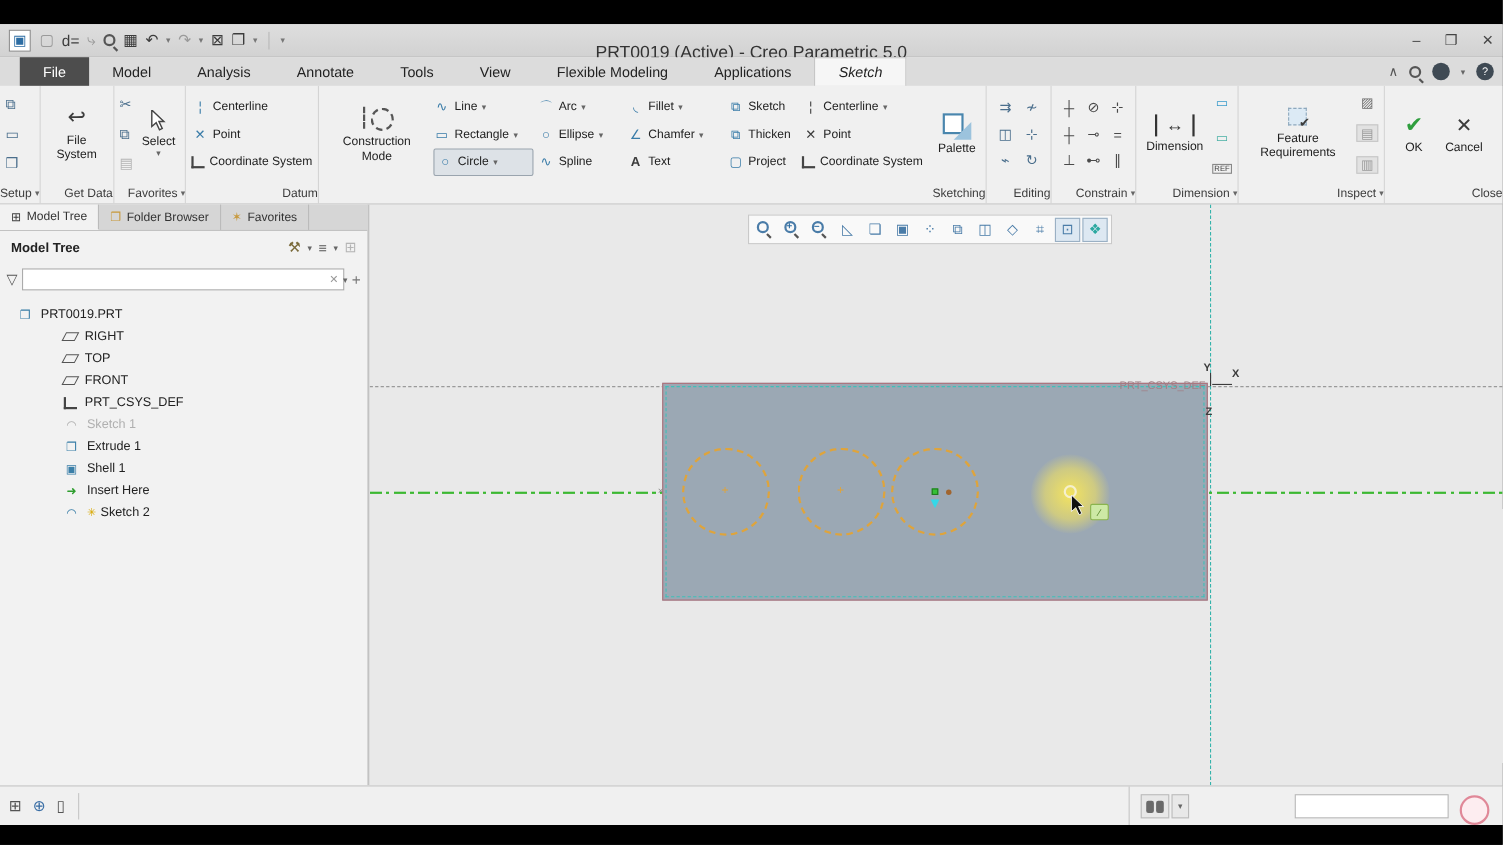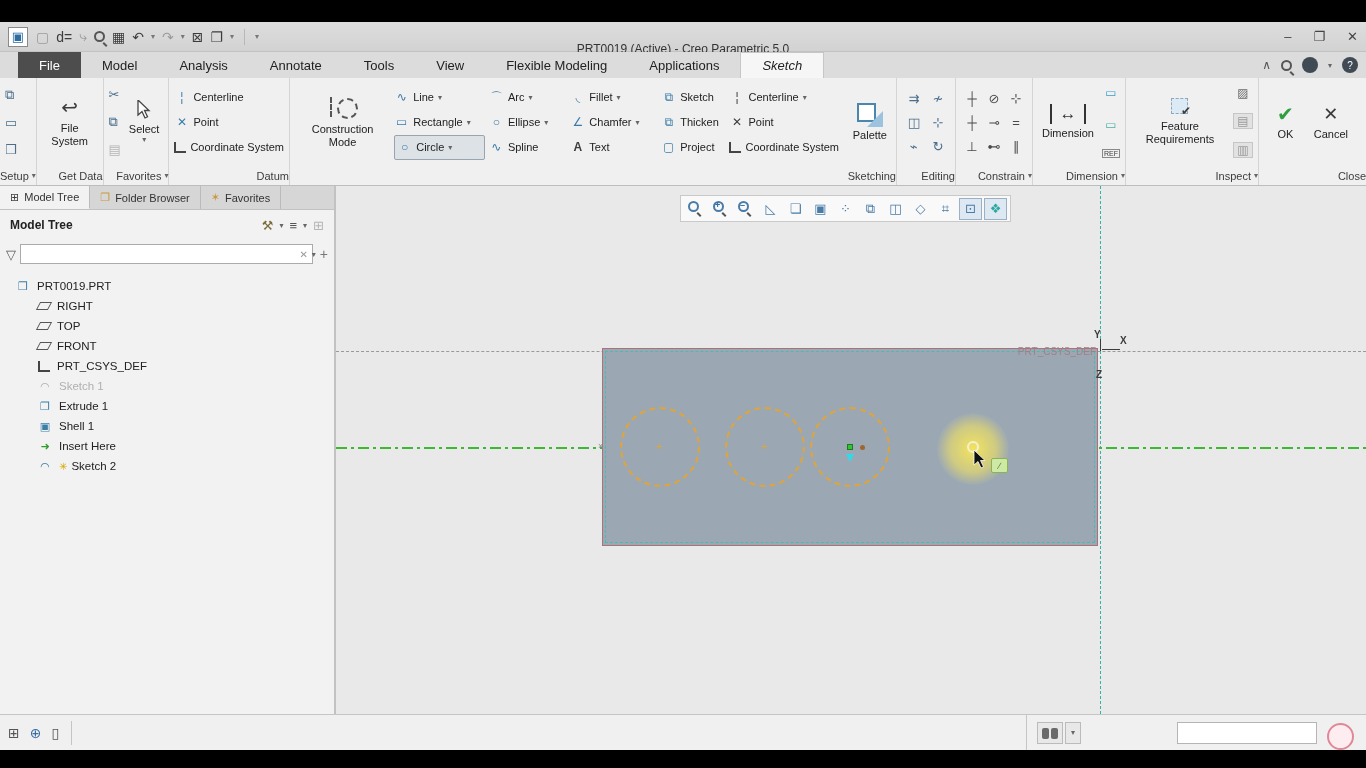--- a/index.html
+++ b/index.html
@@ -10,21 +10,21 @@
   
   .titlebar{position:relative;height:30px;background:linear-gradient(#dedede,#d2d2d2);
     border-bottom:1px solid #c2c2c2;display:flex;align-items:center;padding:0 8px;}
   .appicon{width:20px;height:20px;border:1px solid #8a8a8a;background:#fff;display:flex;
     align-items:center;justify-content:center;color:#2d6da3;font-size:13px;margin-right:8px;}
   .qat{display:flex;align-items:center;gap:7px;color:#3c3c3c;font-size:14px;}
   .qat .qbtn{display:flex;align-items:center;gap:1px;cursor:default;}
   .qat .dim{color:#9a9a9a;}
   .qat .dd{font-size:8px;color:#777;}
   .qsep{width:1px;height:16px;background:#b8b8b8;margin:0 3px;}
-  .wtitle{position:absolute;left:0;right:0;text-align:center;font-size:12px;color:#333;pointer-events:none;margin-top:24px;}
+  .wtitle{position:absolute;left:0;right:0;text-align:center;font-size:16px;color:#333;pointer-events:none;margin-top:24px;}
   .winctl{margin-left:auto;display:flex;gap:22px;color:#444;font-size:13px;z-index:2;}
 
   
   .tabrow{height:26px;background:#dcdcdc;display:flex;align-items:stretch;padding-left:18px;position:relative;}
   .tab{display:flex;align-items:center;padding:0 21px;font-size:13px;color:#222;}
   .tab.file{background:#4d4d4d;color:#fff;}
   .tab.active{background:#f6f6f6;font-style:italic;border:1px solid #c6c6c6;border-bottom:none;}
   .tabrow-right{position:absolute;right:8px;top:0;height:26px;display:flex;align-items:center;gap:10px;}
   .mini-ic{color:#555;font-size:12px;}
   .mag{width:11px;height:11px;border:2px solid #555;border-radius:50%;position:relative;display:inline-block;}
@@ -79,21 +79,21 @@
   .ptab .tic{color:#c89a3e;font-size:11px;}
   .phead{height:30px;display:flex;align-items:center;padding:0 10px;gap:6px;}
   .phead .ttl{font-weight:bold;font-size:12px;color:#222;flex:1;}
   .phead .hic{color:#7a6a3a;font-size:13px;}
   .pfilter{height:28px;display:flex;align-items:center;gap:4px;padding:0 6px;}
   .funnel{color:#555;font-size:13px;}
   .pfilter input{flex:1;height:20px;border:1px solid #ababab;background:#fff;font-size:11px;padding:0 16px 0 4px;}
   .clearx{margin-left:-18px;color:#999;font-size:10px;z-index:1;}
   .tree{padding-top:8px;font-size:11.5px;color:#222;}
   .trow{height:20px;display:flex;align-items:center;gap:7px;}
-  .lvl0{padding-left:16px;} .lvl1{padding-left:38px;}
+  .lvl0{padding-left:16px;} .lvl1{padding-left:58px;}
   .tico{width:14px;text-align:center;font-size:11px;color:#3b7fa8;}
   .plane{width:12px;height:8px;border:1.5px solid #555;transform:skewX(-28deg);display:inline-block;}
   .grayed{color:#b0b0b0;}
   .star{color:#d8a800;font-size:10px;margin-right:-3px;}
 
   
   .canvas{position:relative;flex:1;background:#e9e9e9;overflow:hidden;}
   .gtoolbar{position:absolute;left:344px;top:9px;height:27px;display:flex;align-items:center;gap:2px;
     background:rgba(250,250,250,.92);border:1px solid #c9c9c9;padding:0 3px;}
   .gbtn{width:23px;height:22px;display:flex;align-items:center;justify-content:center;font-size:13px;color:#4a7ca8;}

